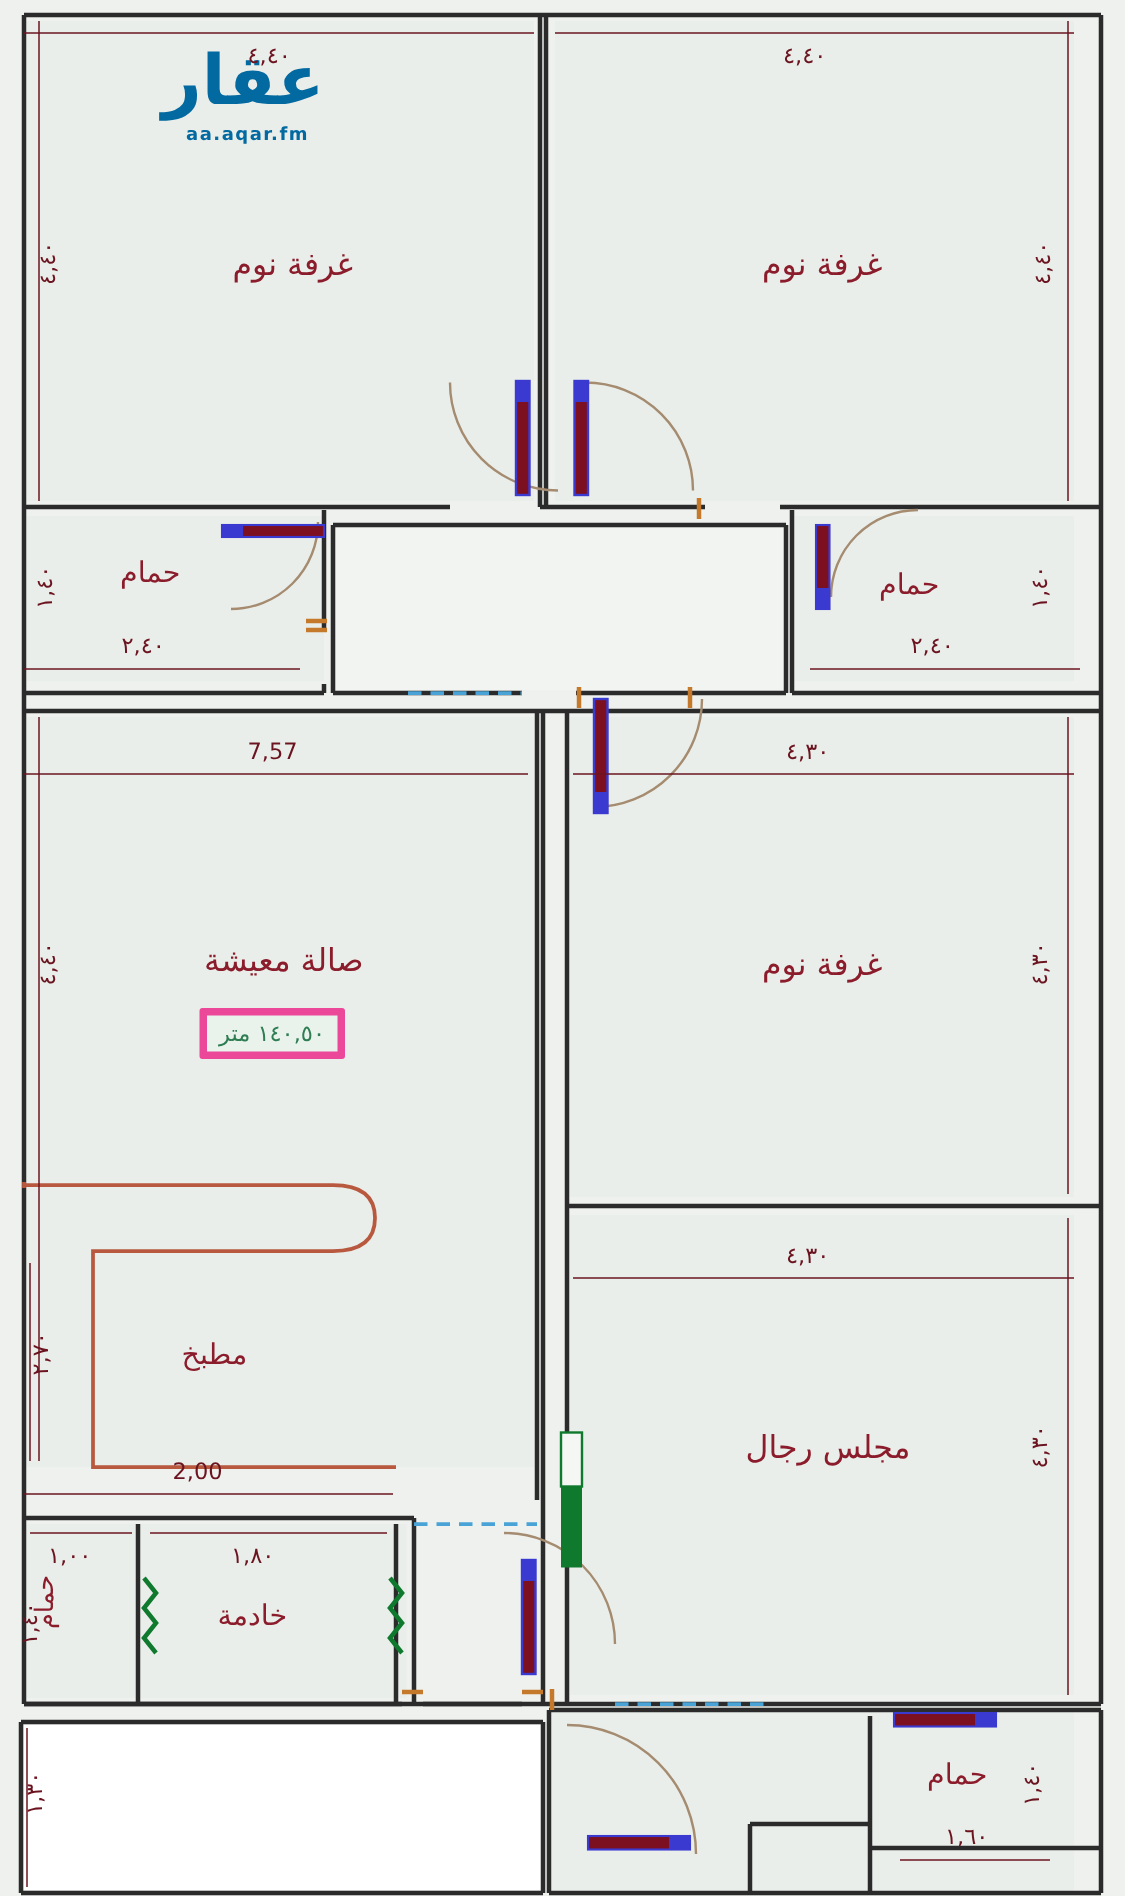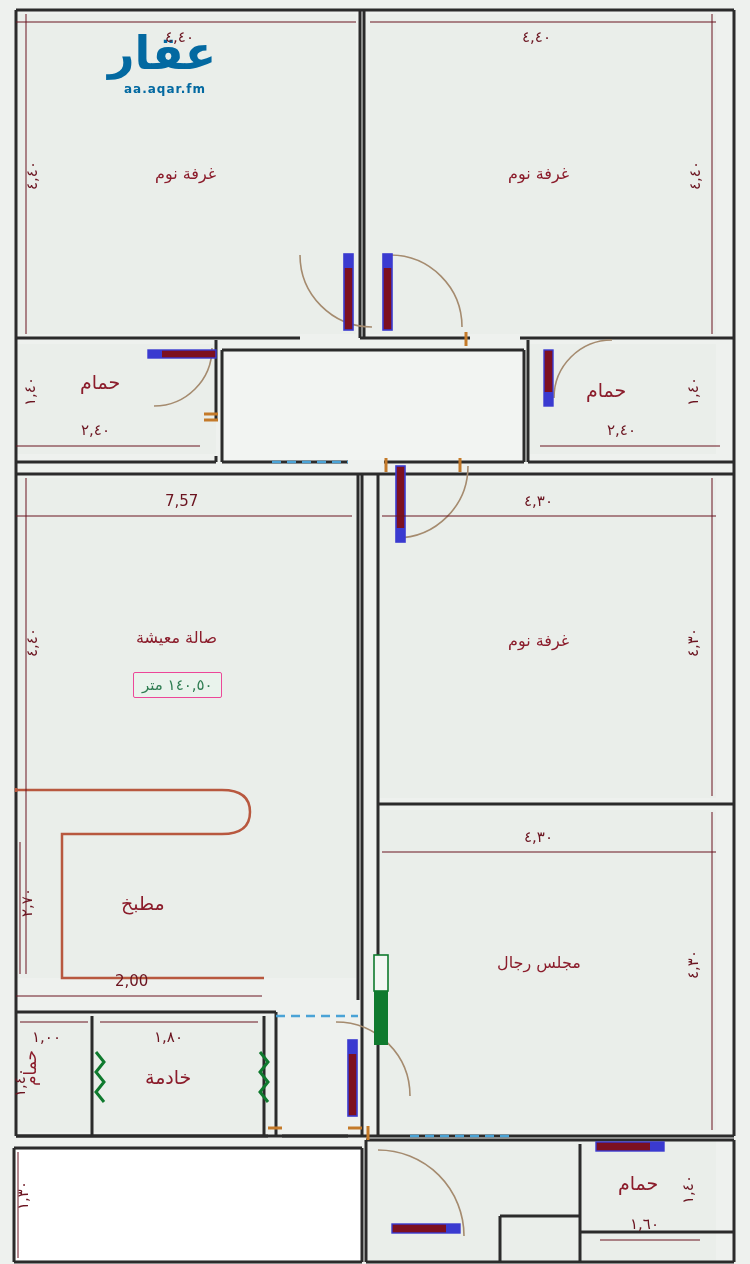--- a/index.html
+++ b/index.html
@@ -14,26 +14,26 @@
     position:absolute;left:0;top:0;width:750px;height:1264px;
   }
   .lbl{
     position:absolute;
     color:#8b1c2b;
     font-family:"DejaVu Sans", sans-serif;
     direction:rtl;
     white-space:nowrap;
     line-height:1;
   }
-  .room-name{font-size:16px;}
+  .room-name{font-size:21px;}
   .dim{font-size:15px;color:#6b1420;}
   .dim-v{font-size:15px;color:#6b1420;transform:rotate(-90deg);transform-origin:center center;}
   .area-box{
     position:absolute;
-    border:1px solid #ec4899;
+    border:5px solid #ec4899;
     background:#e9f3ec;
     color:#2f7d52;
     font-size:15px;
     padding:3px 8px;
     border-radius:2px;
     direction:rtl;
     white-space:nowrap;
   }
   .wm{
     position:absolute;

